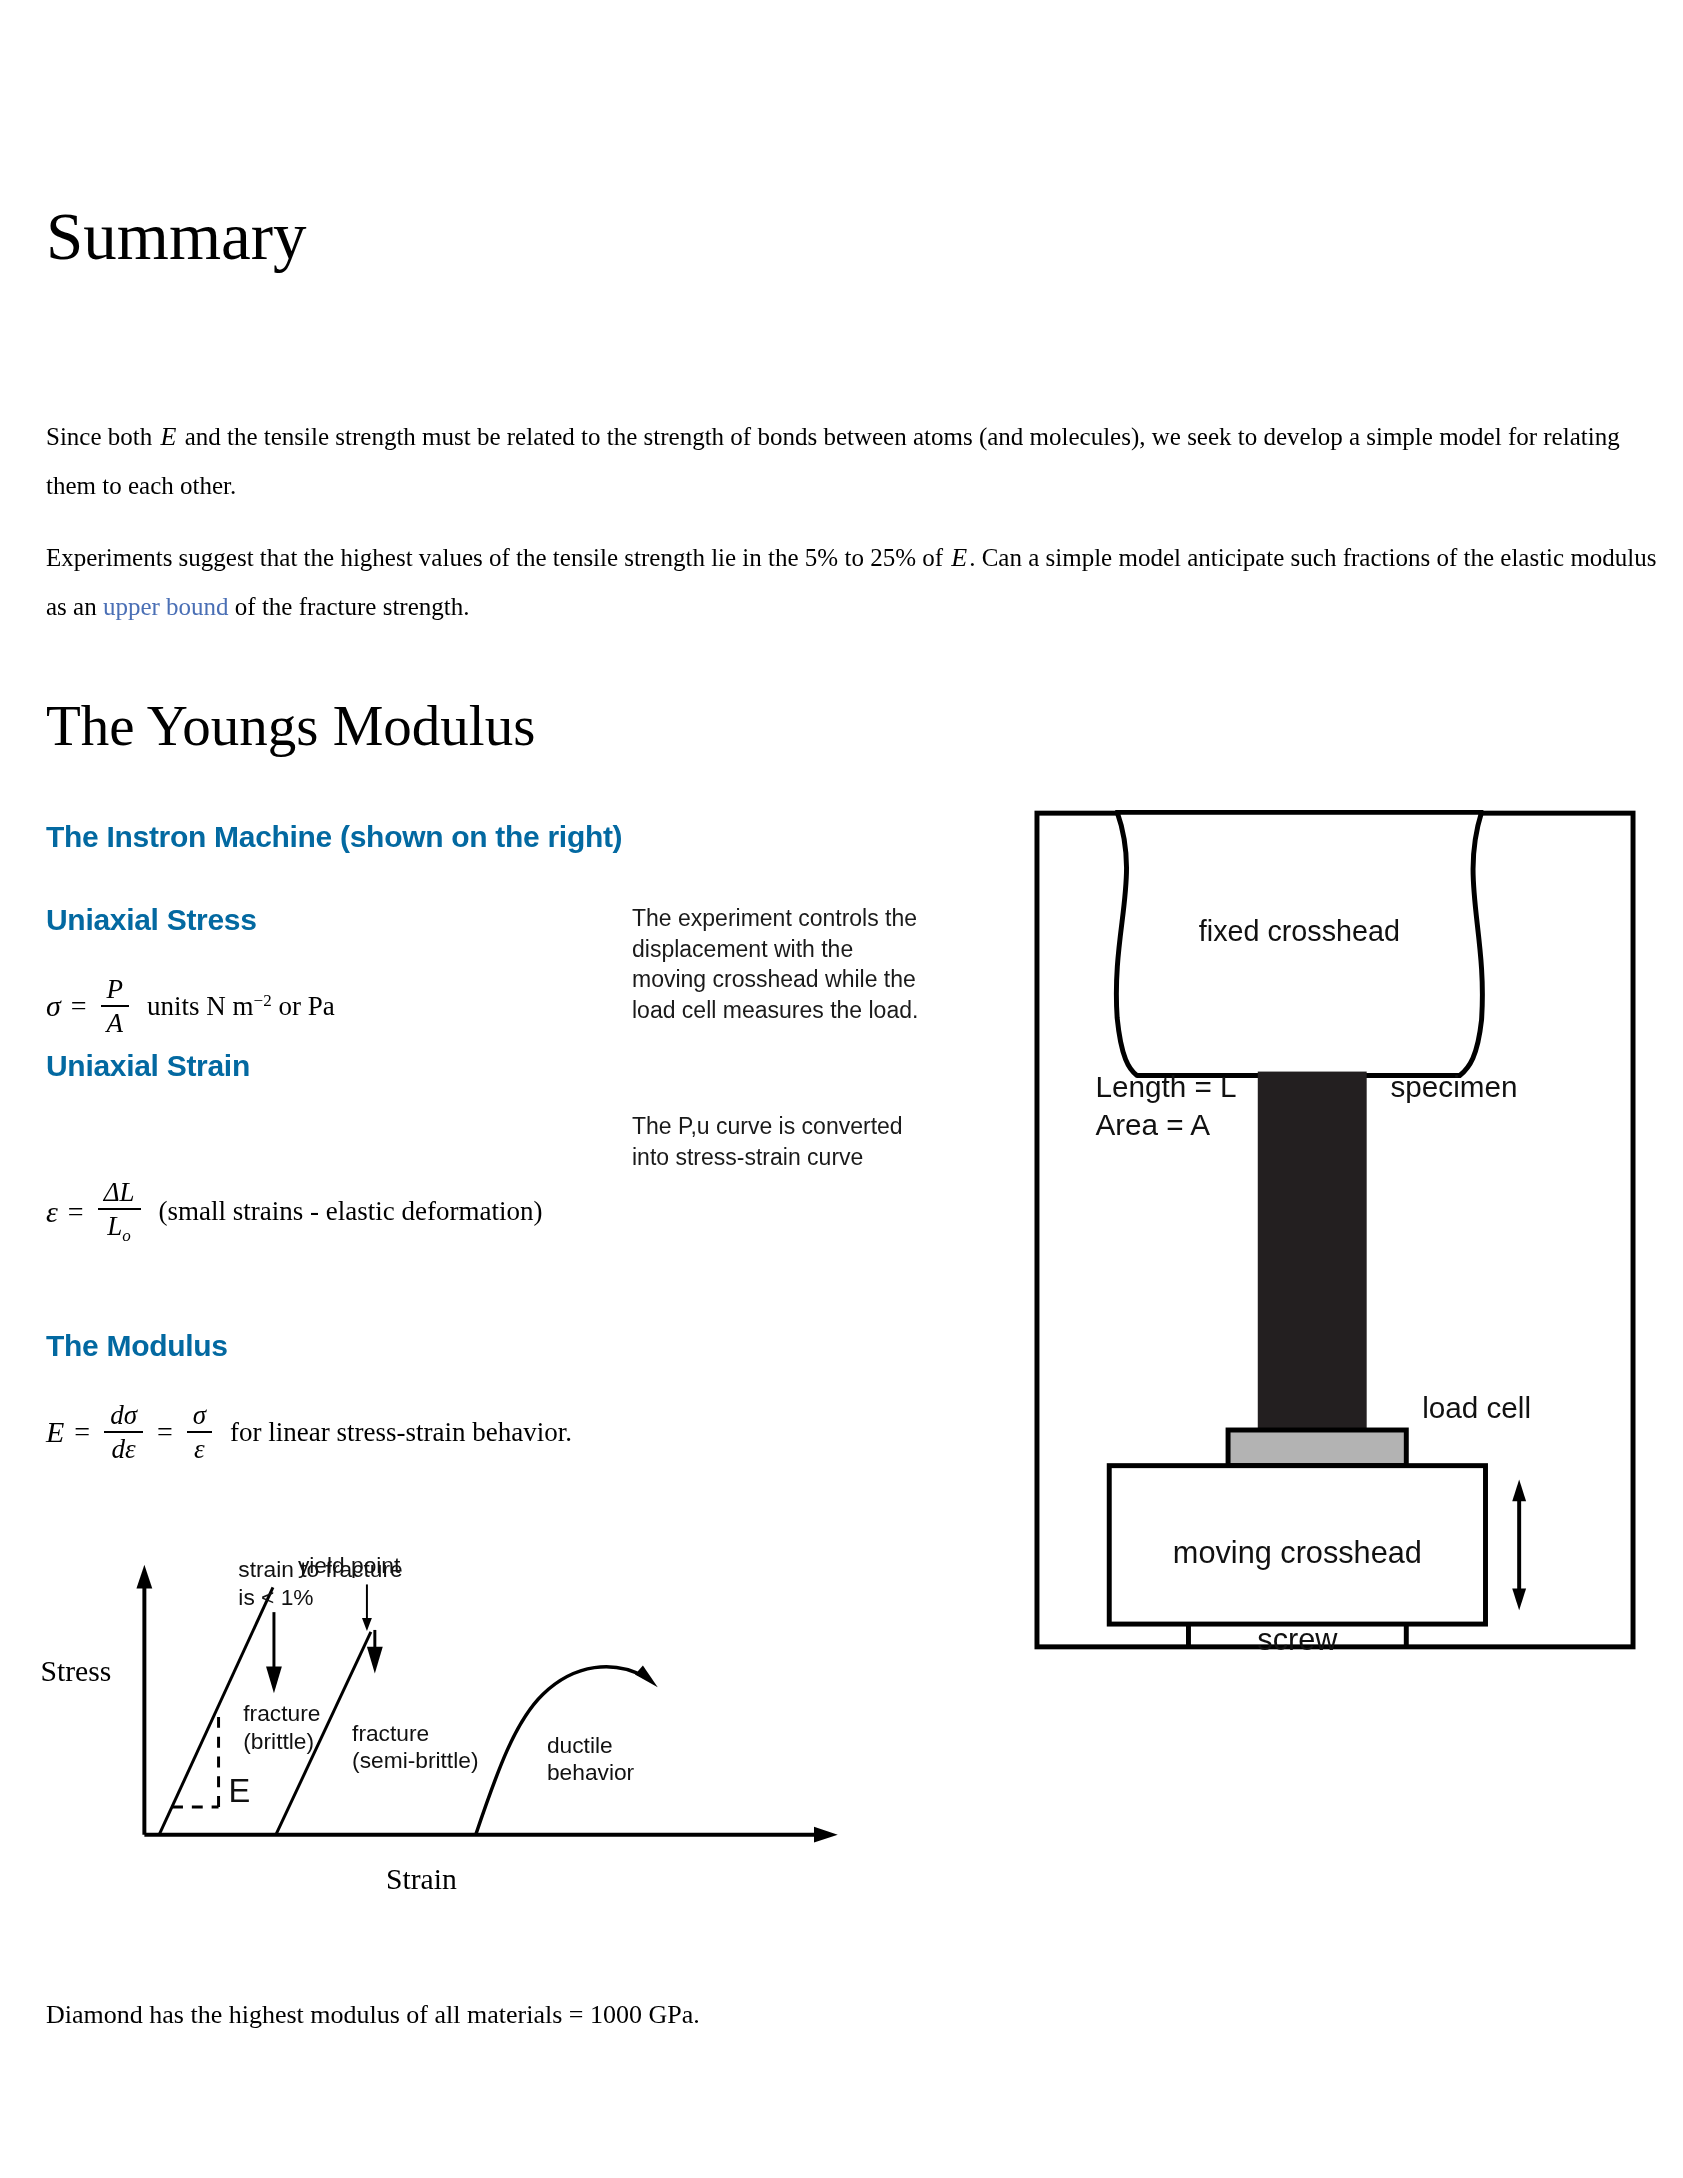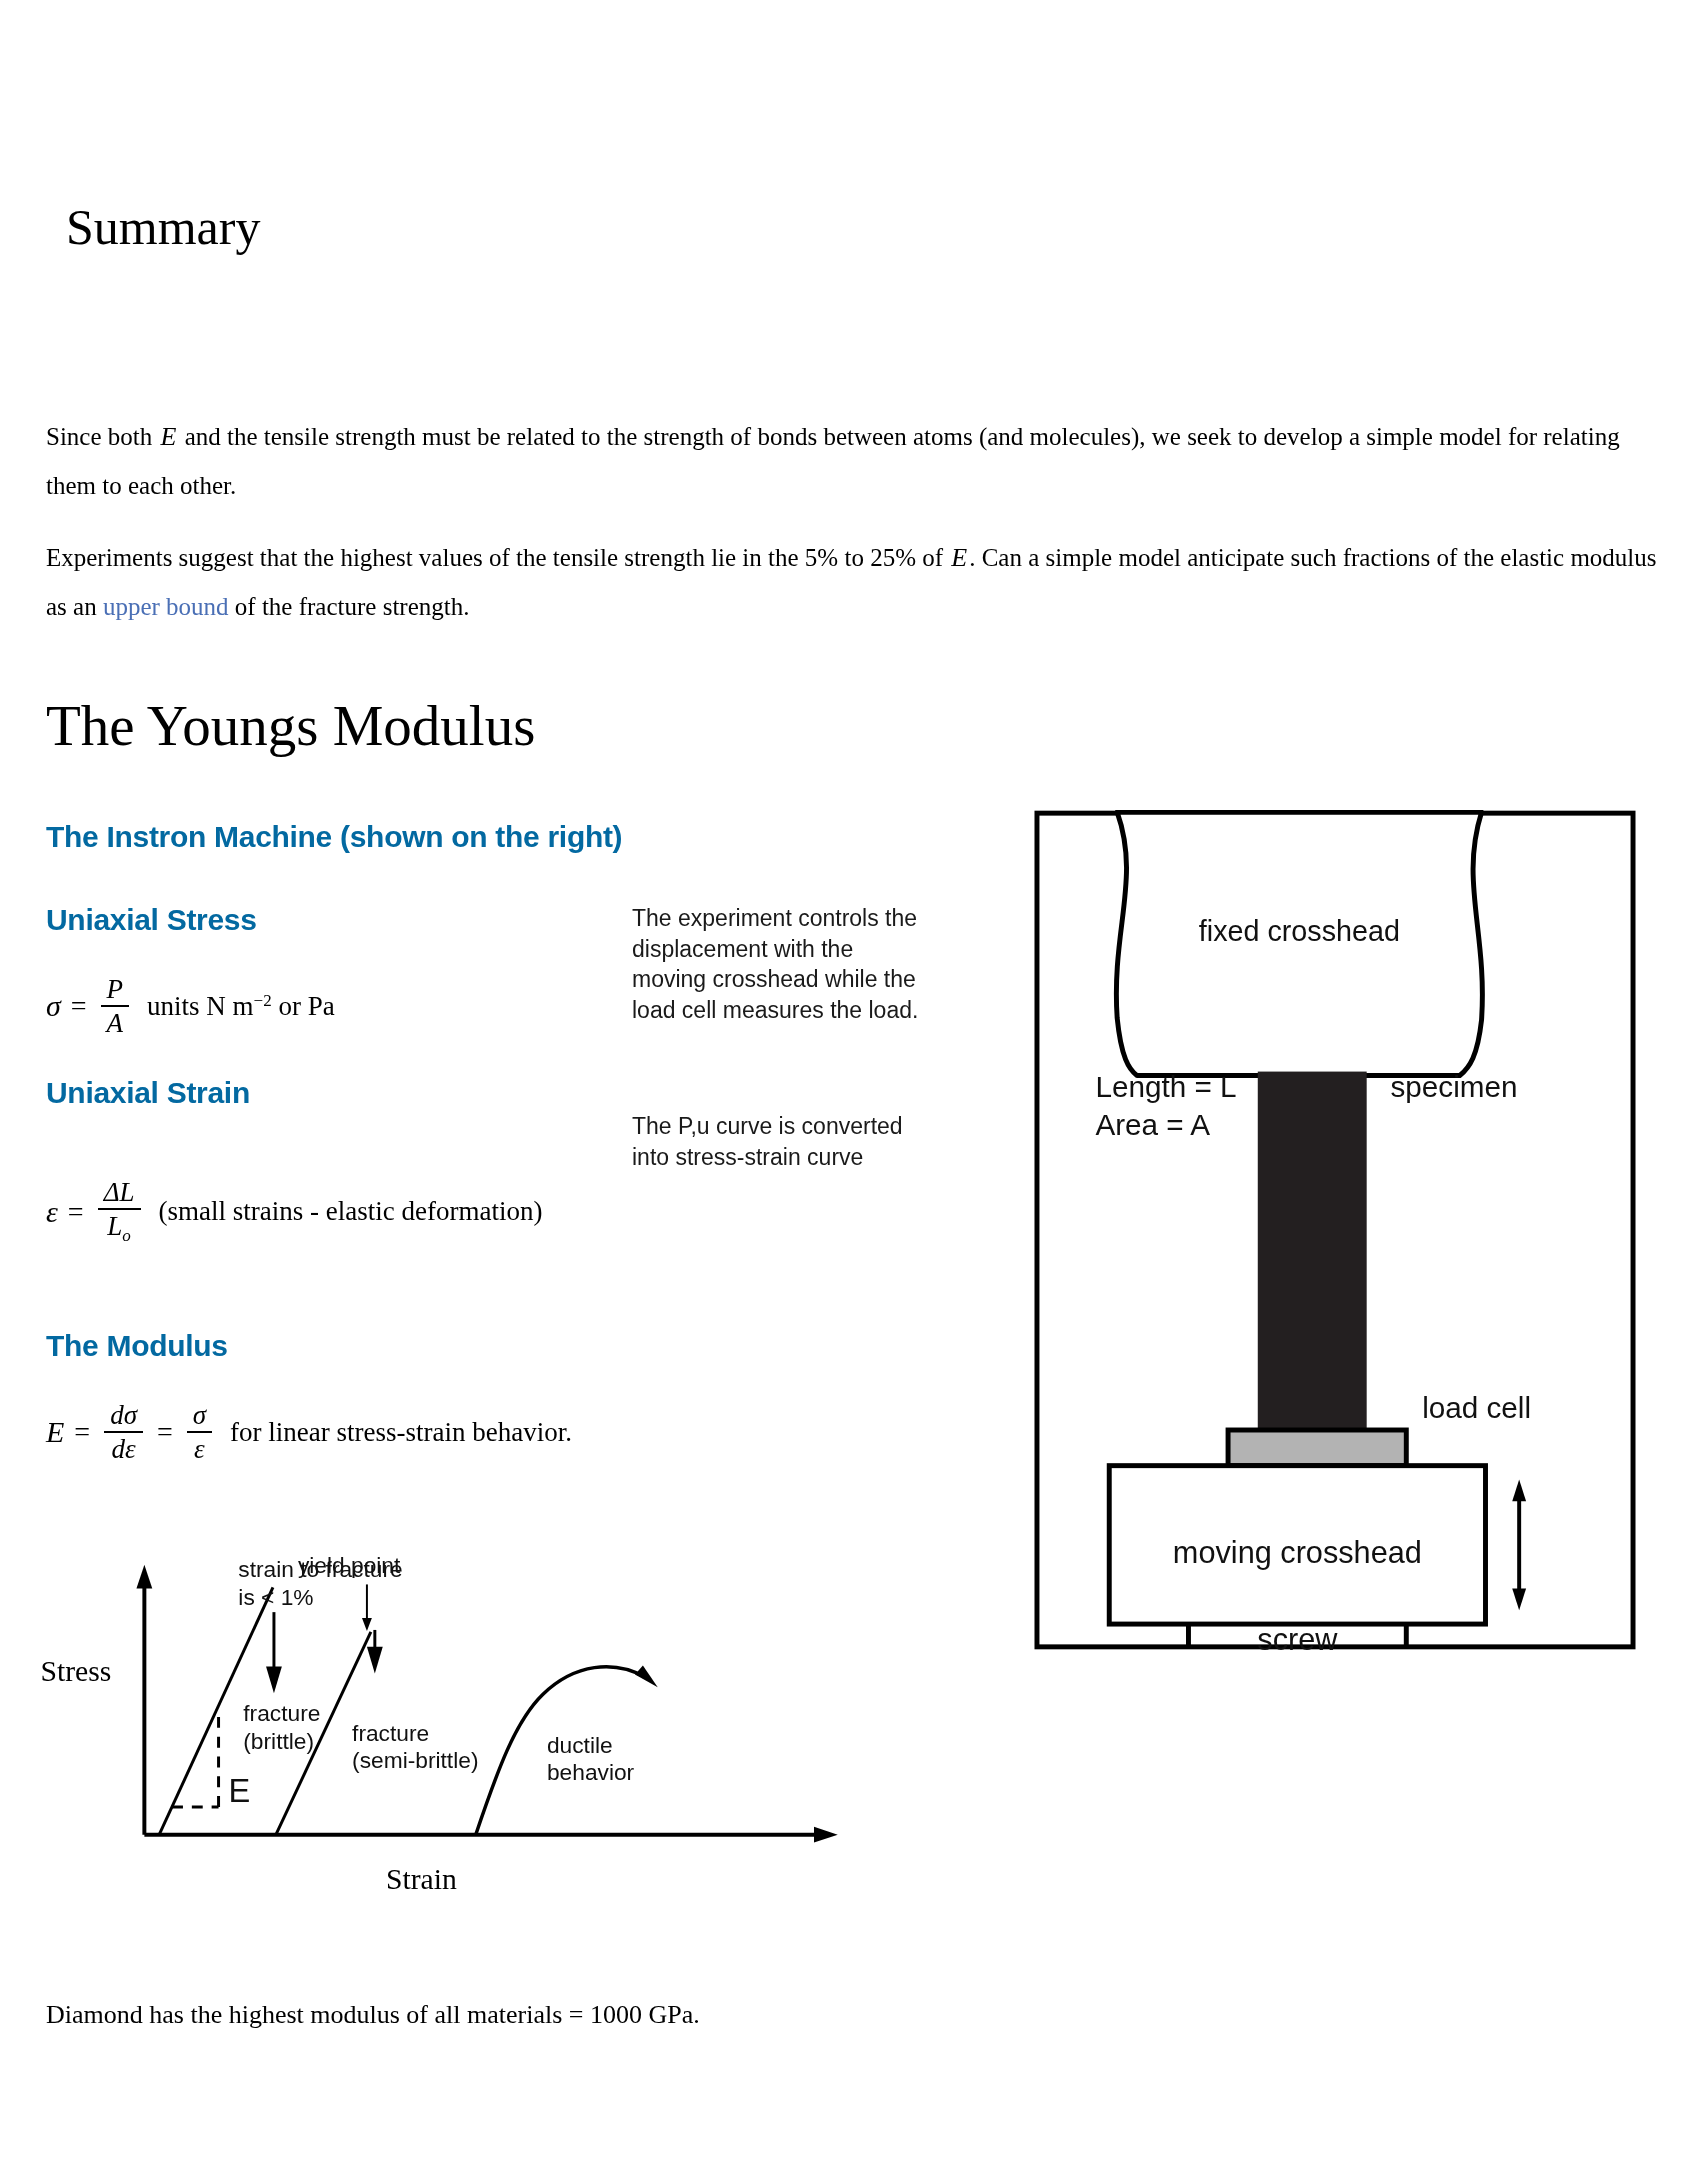--- a/index.html
+++ b/index.html
@@ -36,21 +36,21 @@
   }
 
   
   .h-serif {
     position: absolute;
     font-family: "Liberation Serif", "DejaVu Serif", serif;
     font-weight: 400;
     color: #000000;
     white-space: nowrap;
   }
-  #summary-heading { left: 46px; top: 198px; font-size: 50px; margin-left: 20px; }
+  #summary-heading { left: 46px; top: 198px; font-size: 67px; }
   #modulus-heading { left: 46px; top: 693px; font-size: 57px; }
 
   
   .body-par {
     position: absolute;
     font-family: "Liberation Serif", "DejaVu Serif", serif;
     font-size: 25px;
     line-height: 1.92;
     color: #000000;
     text-align: left;
@@ -74,21 +74,21 @@
     position: absolute;
     font-family: "Liberation Sans", "DejaVu Sans", sans-serif;
     font-weight: bold;
     font-size: 30px;
     color: #0369a1;
     white-space: nowrap;
     letter-spacing: -0.3px;
   }
   #h-instron { left: 46px; top: 820px; }
   #h-uni-stress { left: 46px; top: 903px; }
-  #h-uni-strain { left: 46px; top: 1049px; margin-top: 27px; }
+  #h-uni-strain { left: 46px; top: 1049px; }
   #h-the-modulus { left: 46px; top: 1329px; }
 
   
   .equation {
     position: absolute;
     font-family: "Liberation Serif", "DejaVu Serif", serif;
     font-size: 28px;
     color: #000000;
     white-space: nowrap;
     display: flex;

